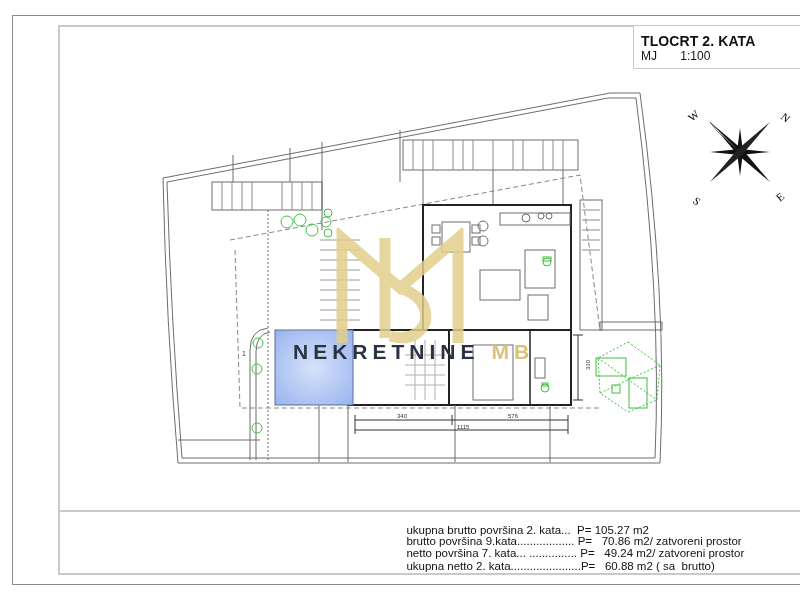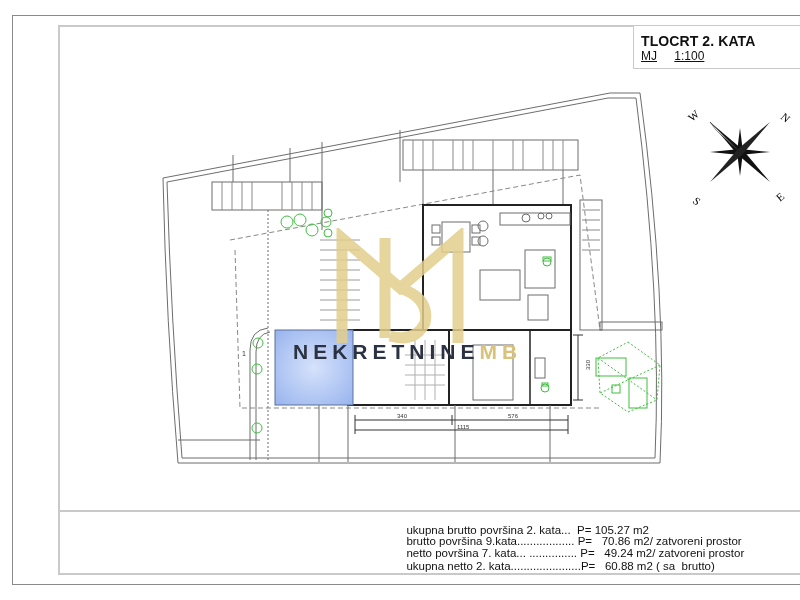--- a/index.html
+++ b/index.html
@@ -3,21 +3,21 @@
 <meta charset="utf-8">
 <style>
   html, body { margin:0; padding:0; background:#ffffff; }
   body { width:800px; height:600px; position:relative; overflow:hidden; font-family:"Liberation Sans", sans-serif; }
   .abs { position:absolute; }
   .outer-frame { left:12px; top:15px; width:800px; height:570px; border:1px solid #8a8a8a; border-right:none; box-sizing:border-box; }
   .sheet-frame { left:58px; top:25px; width:760px; height:550px; border:2px solid #c9c9c9; border-right:none; box-sizing:border-box; }
   .title-box { left:633px; top:25px; width:180px; height:44px; border:1px solid #c9c9c9; border-right:none; box-sizing:border-box; background:#fff; }
   .title-main { left:641px; top:33px; font-size:14px; font-weight:bold; color:#111; letter-spacing:0.1px; }
   .title-scale { left:641px; top:49px; font-size:12px; color:#111; }
-  .title-scale span { display:inline-block;text-decoration:underline; }
+  .title-scale span { display:inline-block; }
   .legend-box { left:58px; top:510px; width:760px; height:65px; border-top:2px solid #c9c9c9; box-sizing:border-box; }
   .area-row { left:400px; font-size:11.5px; color:#111; white-space:pre; line-height:12px; }
   .plan { left:0; top:0; width:800px; height:600px; }
   .compass { left:680px; top:100px; width:120px; height:110px; }
   .watermark-mark { left:330px; top:228px; width:150px; height:120px; }
   .wm-text { left:293px; top:340px; font-size:21px; font-weight:bold; letter-spacing:5px; color:#2b3242; }
   .wm-text .mb { color:#d9c27a; }
 </style>
 </head>
 <body>
@@ -169,21 +169,21 @@
       <rect x="543" y="257" width="8" height="4"></rect>
     <circle cx="545" cy="388" r="4"></circle>
       <rect x="542" y="383" width="6" height="3"></rect>
   </g>
 </svg>
 
 <div class="abs title-box"></div>
 <div class="abs title-main">TLOCRT 2. KATA</div>
 <div class="abs title-scale">
   <span>MJ</span>
-  <span style="margin-left:14px">1:100</span>
+  <span style="margin-left:20px">1:100</span>
 </div>
 
 <svg class="abs compass" viewBox="0 0 120 110" xmlns="http://www.w3.org/2000/svg">
   <g transform="translate(60,52)">
     <polygon points="0,-24 3,0 0,24 -3,0" fill="#111"></polygon>
     <polygon points="-30,0 0,-3 30,0 0,3" fill="#111"></polygon>
     <polygon points="-30,-30 3,-2 30,30 -3,2" fill="#111"></polygon>
     <polygon points="30,-30 2,3 -30,30 -2,-3" fill="#222"></polygon>
     <polygon points="-30,-30 0,0 -24,-22" fill="#fff" stroke="#111" stroke-width="0.5"></polygon>
   </g>
@@ -200,21 +200,21 @@
 <div class="abs" style="left:242px;top:350px;font-size:7px;color:#333">1</div>
 
 <svg class="abs watermark-mark" viewBox="0 0 150 120" xmlns="http://www.w3.org/2000/svg">
   <g fill="none" stroke="#e2cf8c" stroke-width="11" opacity="0.85">
     <path d="M12 115 L12 10 L70 60 L128 10 L128 115"></path>
     <path d="M55 10 L55 110"></path>
     <path d="M70 60 Q100 70 95 95 Q85 115 60 108"></path>
   </g>
 </svg>
 <div class="abs wm-text">
-  <span>NEKRETNINE</span><span class="mb" style="margin-left:0">MB</span>
+  <span>NEKRETNINE</span><span class="mb" style="margin-left:12px">MB</span>
 </div>
 
 <div class="abs legend-box"></div>
 
 <div class="abs area-row" style="top:512px">
   <span>ukupna brutto površina 2. kata...</span>  <span>P=</span> <span>105.27 m2</span><span></span>
 </div>
 <div class="abs area-row" style="top:523px">
   <span>brutto površina 9.kata..................</span> <span>P=</span>   <span>70.86 m2</span><span>/ zatvoreni prostor</span>
 </div>

